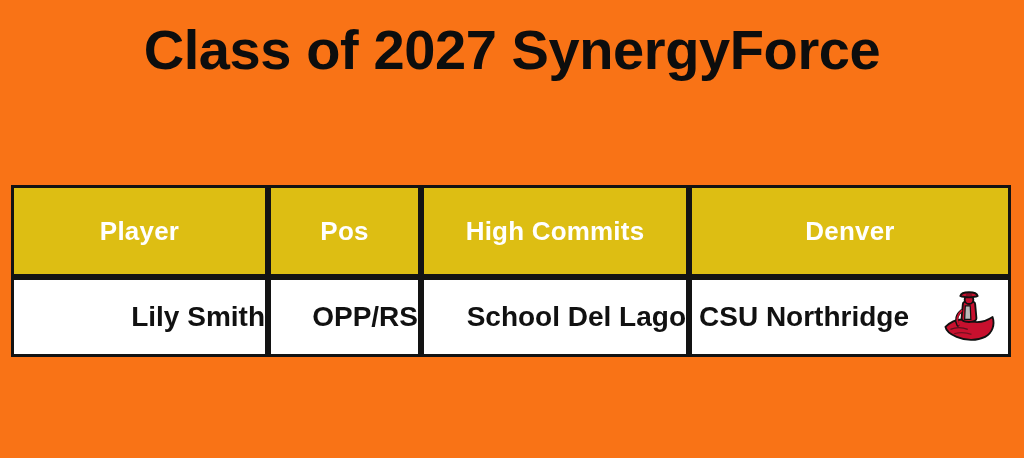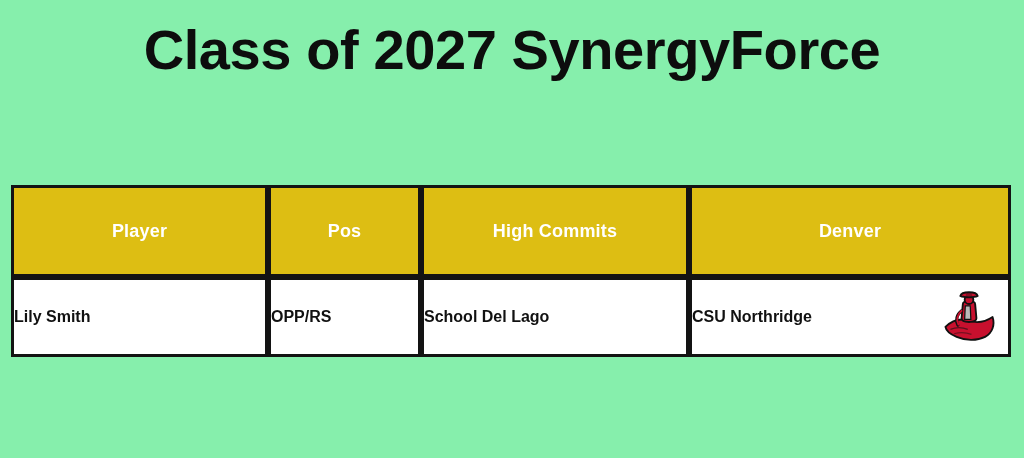--- a/index.html
+++ b/index.html
@@ -13,21 +13,21 @@
     height: 458px;
     overflow: hidden;
     font-family: "Liberation Sans", "DejaVu Sans", sans-serif;
     -webkit-font-smoothing: antialiased;
   }
 
   .page {
     position: relative;
     width: 1024px;
     height: 458px;
-    background: #86efac;
+    background: #f97316;
     box-sizing: border-box;
   }
 
   
   .title-block {
     position: absolute;
     left: 0;
     top: 16px;
     width: 1024px;
     text-align: center;
@@ -66,39 +66,39 @@
   col.c-pos    { width: 153px; }
   col.c-school { width: 268px; }
   col.c-college{ width: 322px; }
 
   
   thead tr th {
     height: 92px;
     background: #ddbe13;
     border: 3px solid #131313;
     color: #ffffff;
-    font-size: 18px;
+    font-size: 26px;
     font-weight: bold;
     text-align: center;
     letter-spacing: 0.2px;
   }
   thead tr th + th {
     border-left-width: 3px;
   }
 
   
   tbody tr td {
     height: 80px;
     background: #ffffff;
     border: 3px solid #131313;
     border-top-width: 0;
     color: #111111;
-    font-size: 16px;
+    font-size: 28px;
     font-weight: bold;
-    text-align: left;
+    text-align: right;
     padding-left: 18px;
   }
   tbody tr:first-child td {
     border-top-width: 3px;
   }
   tbody tr td + td {
     border-left-width: 3px;
   }
 
   
@@ -107,20 +107,21 @@
   }
   .college-inner {
     display: flex;
     align-items: center;
     justify-content: space-between;
     width: 100%;
     height: 100%;
   }
   .college-name {
     white-space: nowrap;
+    padding-left: 7px;
   }
   .logo-slot {
     flex: 0 0 auto;
     width: 66px;
     height: 66px;
     display: flex;
     align-items: center;
     justify-content: center;
   }
   .logo-slot svg { display: block; }

